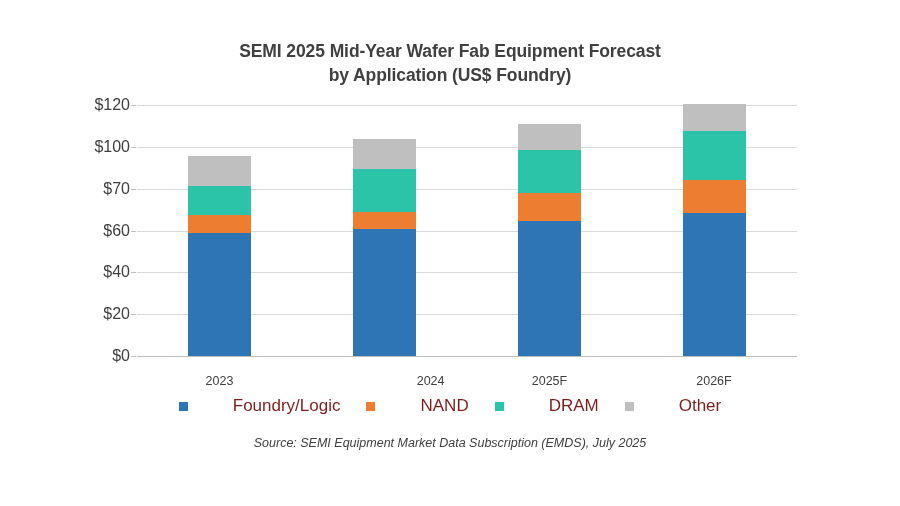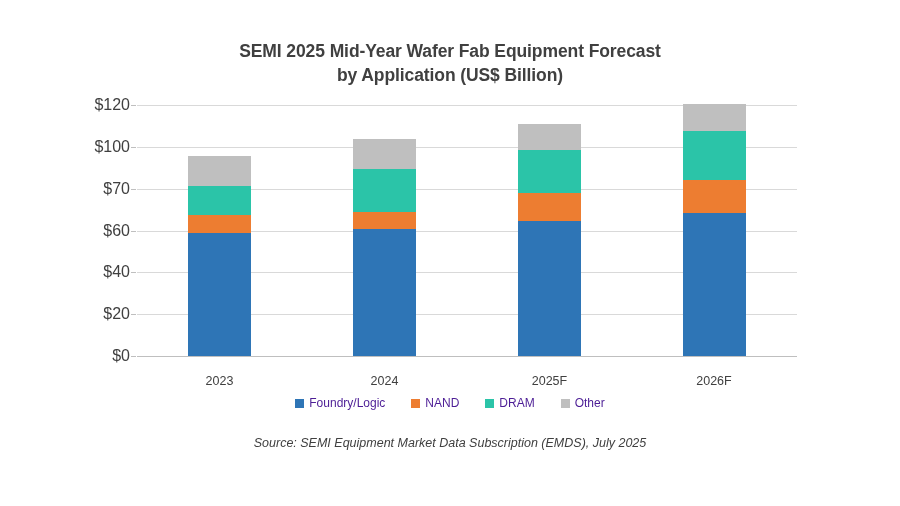--- a/index.html
+++ b/index.html
@@ -125,23 +125,24 @@
     align-items: center;
     gap: 5px;
   }
   .legend-swatch {
     width: 9px;
     height: 9px;
     display: block;
     flex: 0 0 auto;
   }
   .legend-label {
-    font-size: 12px;
-    color: #4c1d95;
-    white-space: nowrap;
+    font-size: 17px;
+    color: #7f1d1d;
+    white-space: nowrap;
+    margin-left: 40px;
   }
 
   
   #source-note {
     position: absolute;
     left: 0;
     top: 436px;
     width: 900px;
     text-align: center;
     font-size: 12.5px;
@@ -150,21 +151,21 @@
     white-space: nowrap;
   }
 </style>
 </head>
 <body>
 
 <div id="chart-root">
 
   <div id="chart-title">
     <span class="tline">SEMI 2025 Mid-Year Wafer Fab Equipment Forecast</span>
-    <span class="tline">by Application (US$ Billion)</span>
+    <span class="tline">by Application (US$ Foundry)</span>
   </div>
 
   <div id="y-axis-labels">
       <div class="ytick-label" style="top: 251px;">$0</div>
       <div class="ytick-label" style="top: 209.167px;">$20</div>
       <div class="ytick-label" style="top: 167.333px;">$40</div>
       <div class="ytick-label" style="top: 125.5px;">$60</div>
       <div class="ytick-label" style="top: 83.6667px;">$70</div>
       <div class="ytick-label" style="top: 41.8333px;">$100</div>
       <div class="ytick-label" style="top: 0px;">$120</div>
@@ -211,21 +212,21 @@
             <div class="seg" style="height: 49.1542px; background: rgb(43, 196, 168);"></div>
             <div class="seg" style="height: 32.4208px; background: rgb(237, 125, 49);"></div>
             <div class="seg" style="height: 143.279px; background: rgb(46, 117, 182);"></div>
           </div>
         </div>
       </div>
   </div>
 
   <div id="x-axis-labels">
       <div class="xtick-label" style="left: 159.5px;">2023</div>
-      <div class="xtick-label" style="left: 324.5px;">2024</div>
+      <div class="xtick-label" style="left: 324.5px; text-align: right;">2024</div>
       <div class="xtick-label" style="left: 489.5px;">2025F</div>
       <div class="xtick-label" style="left: 654px;">2026F</div>
     </div>
 
   <div id="legend">
       <div class="legend-item">
         <span class="legend-swatch" style="background: rgb(46, 117, 182);"></span>
         <span class="legend-label">Foundry/Logic</span>
       </div>
       <div class="legend-item">

